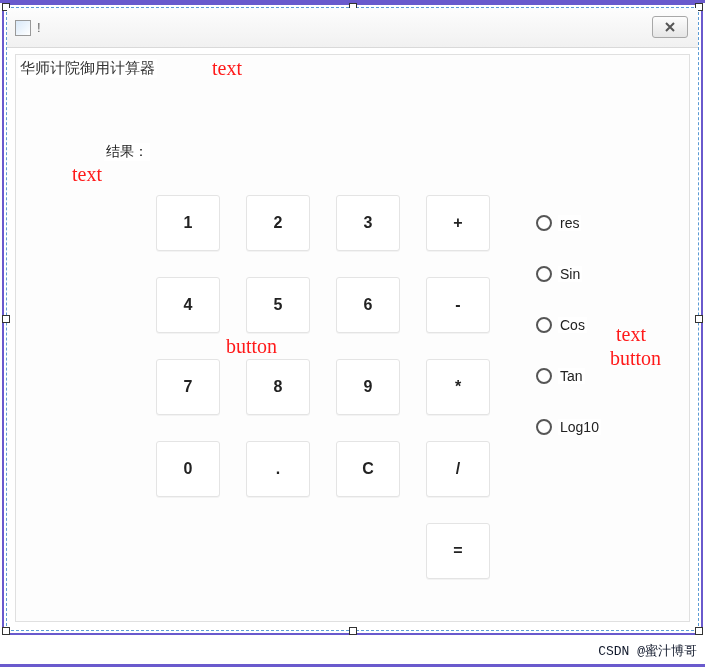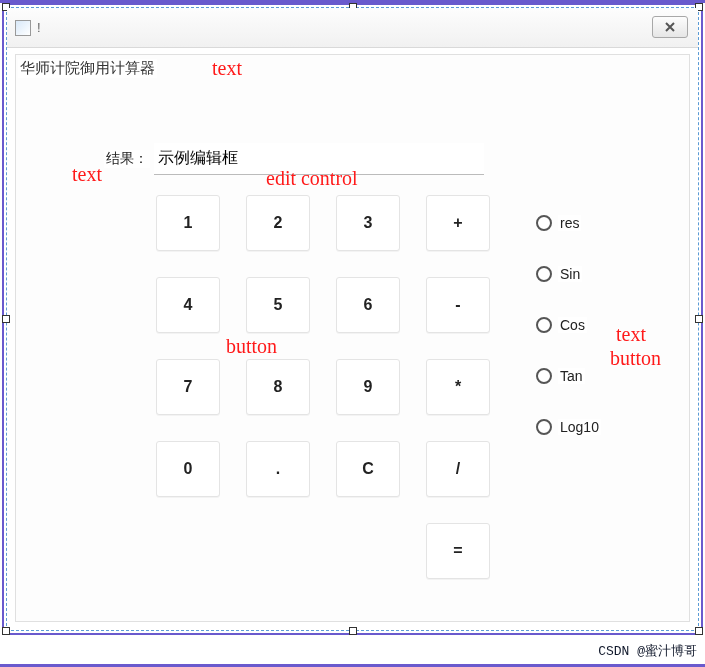--- a/index.html
+++ b/index.html
@@ -194,21 +194,20 @@
         <path d="M2 2 L10 10 M10 2 L2 10" stroke="#555" stroke-width="2" fill="none"></path>
       </svg>
     </div>
   </div>
 
   <div class="client">
     <div class="static-title">华师计院御用计算器</div>
 
     <div class="result-row">
       <span class="result-label">结果：</span>
-      <input class="result-edit" type="text" value="示例编辑框" style="">
     </div>
 
     <div class="keypad">
       <div class="calc-btn">1</div>
       <div class="calc-btn">2</div>
       <div class="calc-btn">3</div>
       <div class="calc-btn">+</div>
 
       <div class="calc-btn">4</div>
       <div class="calc-btn">5</div>
@@ -249,20 +248,19 @@
         <span class="radio-label">Tan</span>
       </label>
       <label class="radio-item">
         <span class="radio-circle"></span>
         <span class="radio-label">Log10</span>
       </label>
     </div>
 
     <div class="annot" style="left:196px;top:2px">text</div>
     <div class="annot" style="left:56px;top:108px">text</div>
-    <div class="annot" style="left:250px;top:112px">edit control</div>
     <div class="annot" style="left:210px;top:280px">button</div>
     <div class="annot" style="left:600px;top:268px">text</div>
     <div class="annot" style="left:594px;top:292px">button</div>
   </div>
 </div>
 
 <div class="watermark">CSDN @蜜汁博哥</div>
 
 </body></html>

